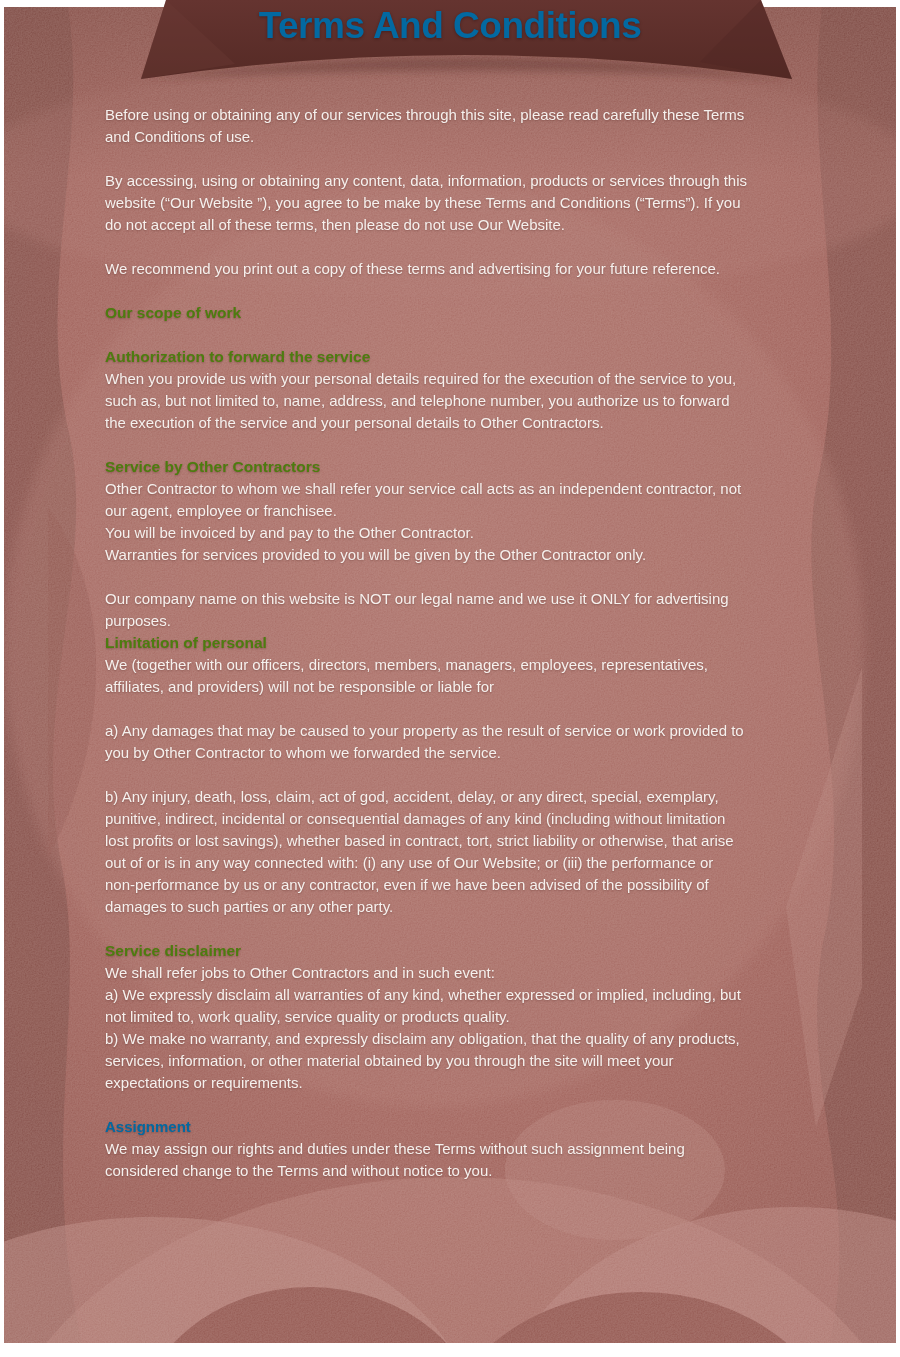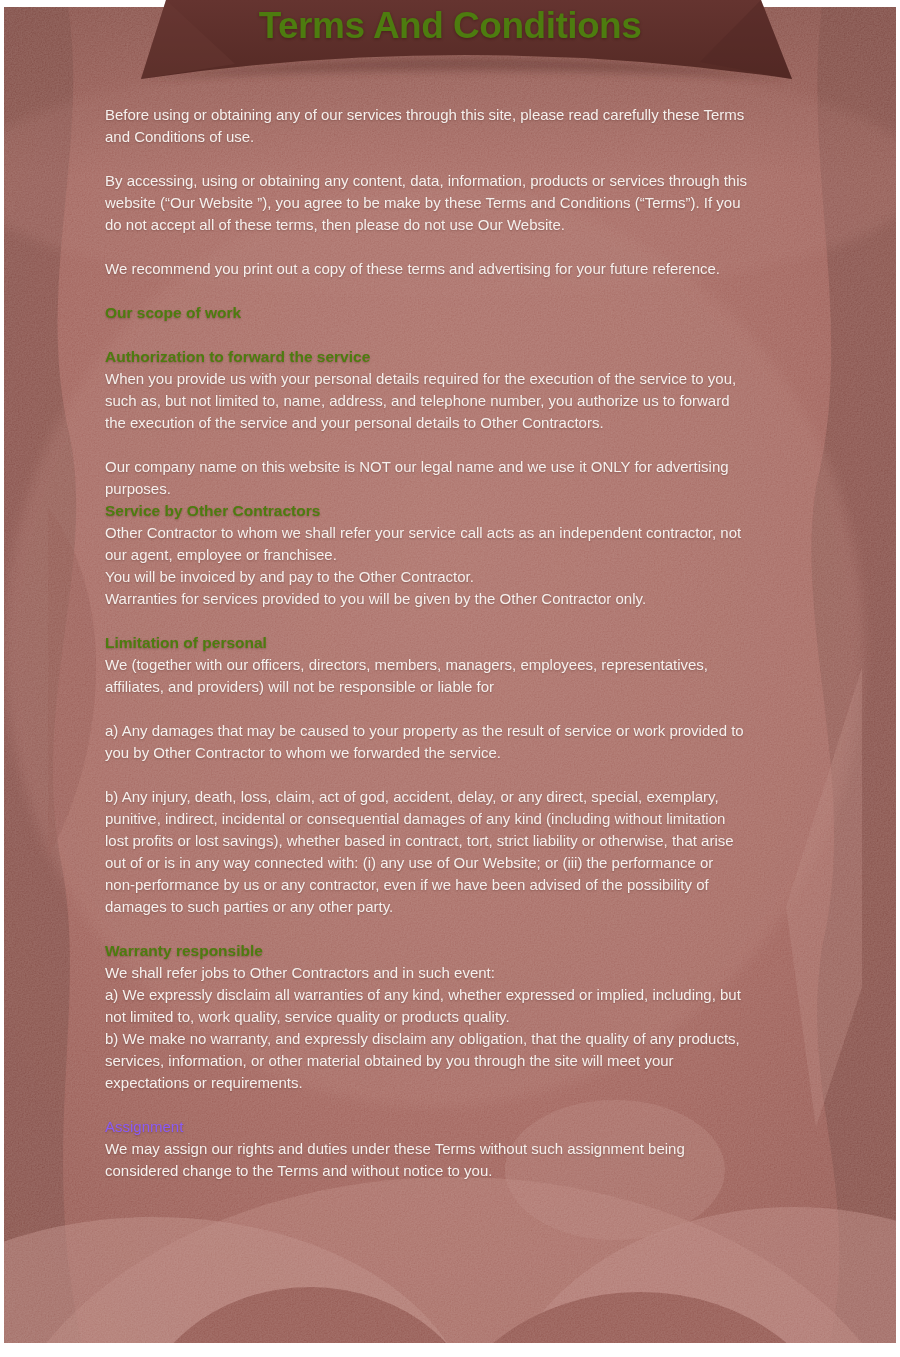--- a/index.html
+++ b/index.html
@@ -27,21 +27,21 @@
     height: 110px;
     display: block;
   }
   .title {
     position: absolute;
     top: 4px;
     left: 0;
     width: 900px;
     margin: 0;
     text-align: center;
-    color: #4d7c0f;
+    color: #0369a1;
     font-size: 37px;
     line-height: 44px;
     font-weight: bold;
     letter-spacing: -0.5px;
     text-shadow: 0 1px 3px rgba(46, 14, 10, 0.45);
   }
   .content {
     position: absolute;
     left: 97px;
     top: 104px;
@@ -54,23 +54,23 @@
   .block { margin: 0 0 22px 8px; }
   .block.tight { margin-bottom: 0; }
   .block h2 {
     margin: 0;
     font-size: 15.5px;
     line-height: 22px;
     font-weight: bold;
     color: #4d7c0f;
   }
   .block h2.plain {
-    font-weight: normal;
+    font-weight: bold;
     font-size: 15px;
-    color: #8b5cf6;
+    color: #0369a1;
   }
   .block p {
     margin: 0;
     white-space: pre-line;
   }
 </style>
 </head>
 <body>
 
 <div class="page">
@@ -159,31 +159,31 @@
       <h2>Our scope of work</h2>
     </div>
 
     <div class="block">
       <h2>Authorization to forward the service</h2>
       <p>When you provide us with your personal details required for the execution of the service to you,
 such as, but not limited to, name, address, and telephone number, you authorize us to forward
 the execution of the service and your personal details to Other Contractors.</p>
     </div>
 
-    <div class="block tight">
-      <p>Our company name on this website is NOT our legal name and we use it ONLY for advertising
-purposes.</p>
-    </div>
-
     <div class="block">
       <h2>Service by Other Contractors</h2>
       <p>Other Contractor to whom we shall refer your service call acts as an independent contractor, not
 our agent, employee or franchisee.
 You will be invoiced by and pay to the Other Contractor.
 Warranties for services provided to you will be given by the Other Contractor only.</p>
+    </div>
+
+    <div class="block tight">
+      <p>Our company name on this website is NOT our legal name and we use it ONLY for advertising
+purposes.</p>
     </div>
 
     <div class="block">
       <h2>Limitation of personal</h2>
       <p>We (together with our officers, directors, members, managers, employees, representatives,
 affiliates, and providers) will not be responsible or liable for</p>
     </div>
 
     <div class="block">
       <p>a) Any damages that may be caused to your property as the result of service or work provided to
@@ -193,21 +193,21 @@
     <div class="block">
       <p>b) Any injury, death, loss, claim, act of god, accident, delay, or any direct, special, exemplary,
 punitive, indirect, incidental or consequential damages of any kind (including without limitation
 lost profits or lost savings), whether based in contract, tort, strict liability or otherwise, that arise
 out of or is in any way connected with: (i) any use of Our Website; or (iii) the performance or
 non-performance by us or any contractor, even if we have been advised of the possibility of
 damages to such parties or any other party.</p>
     </div>
 
     <div class="block">
-      <h2>Warranty responsible</h2>
+      <h2>Service disclaimer</h2>
       <p>We shall refer jobs to Other Contractors and in such event:
 a) We expressly disclaim all warranties of any kind, whether expressed or implied, including, but
 not limited to, work quality, service quality or products quality.
 b) We make no warranty, and expressly disclaim any obligation, that the quality of any products,
 services, information, or other material obtained by you through the site will meet your
 expectations or requirements.</p>
     </div>
 
     <div class="block">
       <h2 class="plain">Assignment</h2>

